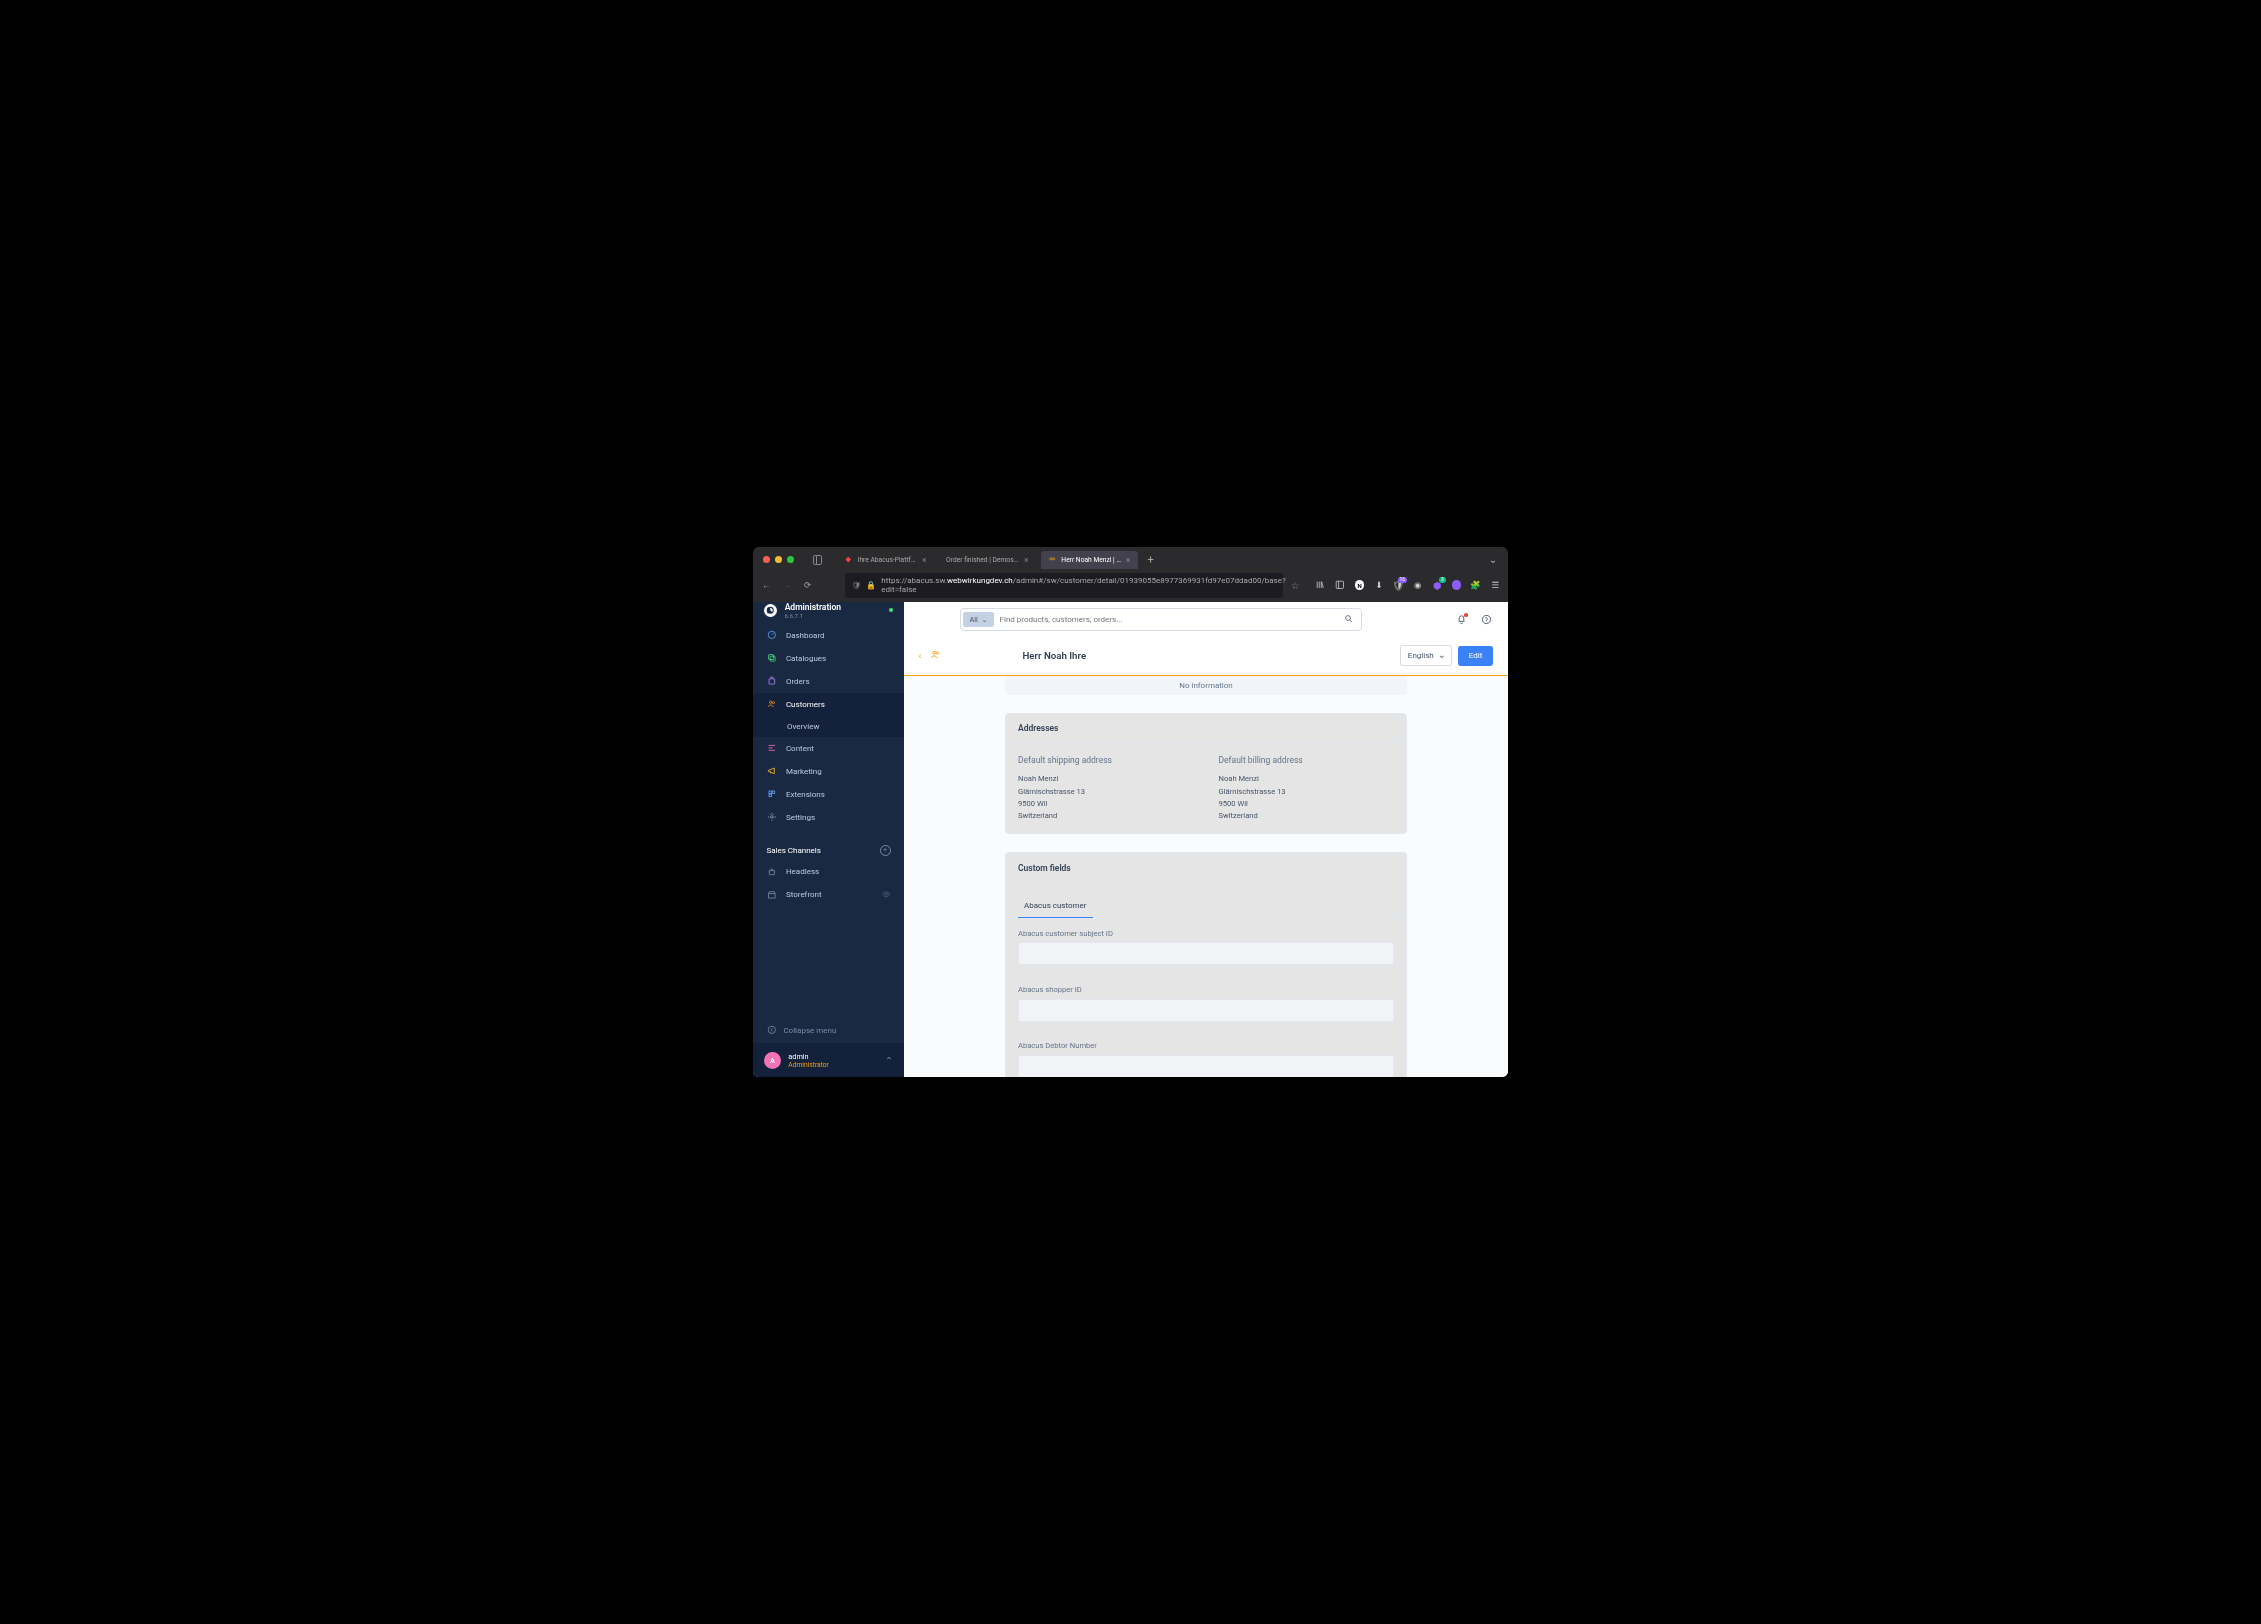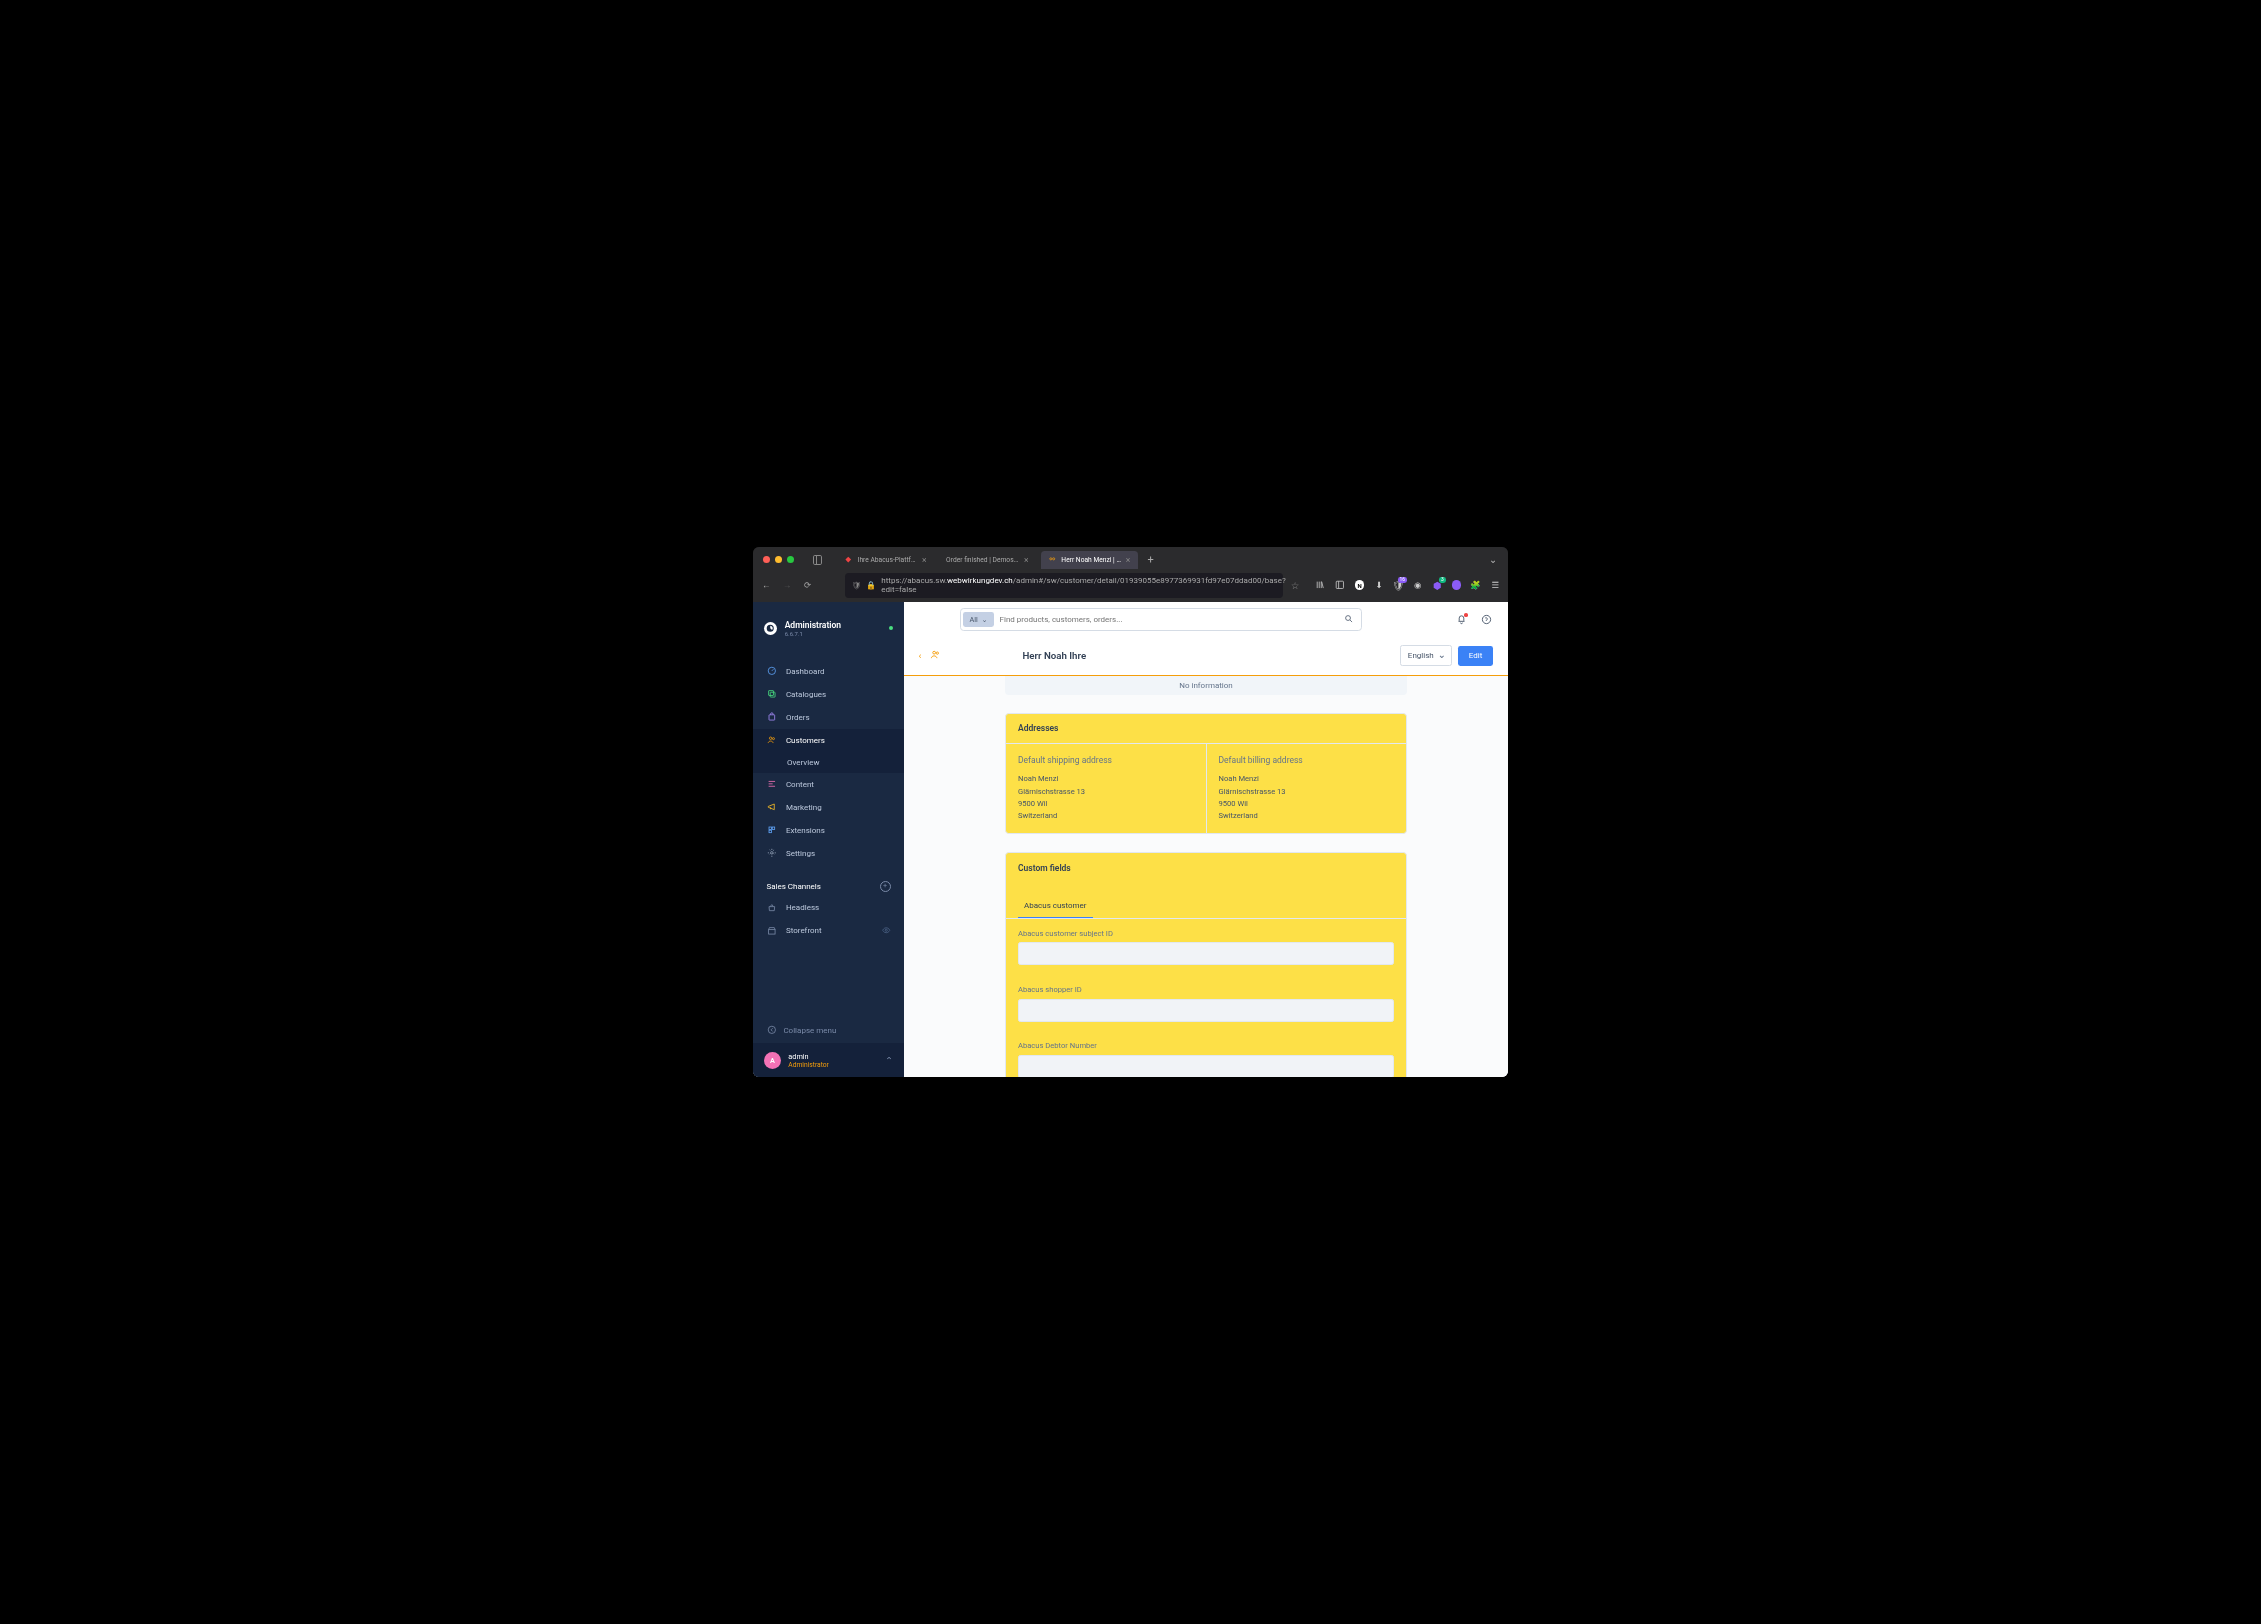--- a/index.html
+++ b/index.html
@@ -36,21 +36,21 @@
     .url-star { color: #888; cursor: pointer; }
     .toolbar-icons { display: flex; gap: 6px; align-items: center; }
     .toolbar-icon { width: 13.4px; height: 13.4px; display: flex; align-items: center; justify-content: center; cursor: pointer; color: #ccc; font-size: 8.5px; position: relative; }
     .toolbar-badge { position: absolute; top: -1.8px; right: -1.8px; background: #8b5cf6; color: #fff; font-size: 4.9px; padding: 0.6px 1.8px; border-radius: 2.4px; line-height: 1; }
     
     
     .app-content { flex: 1; display: flex; background: #fff; overflow: hidden; }
     
     
     .sidebar { width: 151px; background: #1a2942; color: #bcc8dc; display: flex; flex-direction: column; }
-    .sidebar-header { display: flex; align-items: center; padding: 18px 11px; gap: 7.3px; }
+    .sidebar-header { display: flex; align-items: center; padding: 0 11px; gap: 7.3px; }
     .logo-circle { width: 13.4px; height: 13.4px; background: #fff; border-radius: 50%; display: flex; align-items: center; justify-content: center; font-weight: bold; font-size: 8.5px; color: #1a2942; }
     .sidebar-title { flex: 1; }
     .sidebar-title h1 { font-size: 8.5px; font-weight: 600; color: #fff; }
     .sidebar-title .version { font-size: 6px; color: #7a8aa8; }
     .status-dot { width: 4.3px; height: 4.3px; background: #4ade80; border-radius: 50%; }
     
     .sidebar-nav { padding: 4.9px 0; }
     .nav-item { display: flex; align-items: center; gap: 8.5px; padding: 6px 13.4px; font-size: 8px; cursor: pointer; color: #bcc8dc; }
     .nav-item.active { background: #14213a; color: #fff; }
     .nav-item.sub { padding-left: 34px; background: #14213a; }
@@ -89,21 +89,21 @@
     .lang-select { border: 0.6px solid #d5dce5; border-radius: 2.4px; padding: 4.9px 17px 4.9px 7.3px; font-size: 8px; color: #475569; background: #fff; cursor: pointer; appearance: none; position: relative; }
     .lang-wrap { position: relative; }
     .lang-wrap::after { content: '⌄'; position: absolute; right: 6px; top: 3.7px; color: #64748b; pointer-events: none; }
     .edit-btn { background: #3b82f6; color: #fff; border: none; padding: 5.5px 11px; border-radius: 2.4px; font-size: 8px; cursor: pointer; }
     
     .content-scroll { flex: 1; overflow-y: auto; padding: 0 0 24px; }
     .content-wrap { max-width: 414px; margin: 0 auto; padding: 0 6px; }
     
     .no-info-bar { background: #f1f5f9; color: #64748b; font-size: 8px; text-align: center; padding: 4.9px; border-radius: 0 0 3.7px 3.7px; }
     
-    .card { background: #fde047; border: 0.6px solid #e2e8f0; border-radius: 3.7px; margin-top: 18px; }
+    .card { background: #e5e5e5; border: 0.6px solid #e2e8f0; border-radius: 3.7px; margin-top: 18px; }
     .card-head { padding: 9.7px 12px; font-size: 8.5px; font-weight: 600; color: #334155; border-bottom: 0.6px solid #e2e8f0; }
     .card-split { display: flex; }
     .card-half { flex: 1; padding: 11px 12px; }
     .card-half:first-child { border-right: 0.6px solid #e2e8f0; }
     .addr-title { font-size: 8.5px; color: #64748b; margin-bottom: 8.5px; }
     .addr-line { font-size: 7.6px; color: #475569; line-height: 1.6; }
     
     .tab-row { display: flex; padding: 0 12px; border-bottom: 0.6px solid #e2e8f0; }
     .cf-tab { padding: 8.5px 6px 7.3px; font-size: 8px; color: #334155; border-bottom: 1.2px solid #3b82f6; cursor: pointer; margin-top: 9.7px; }
     

